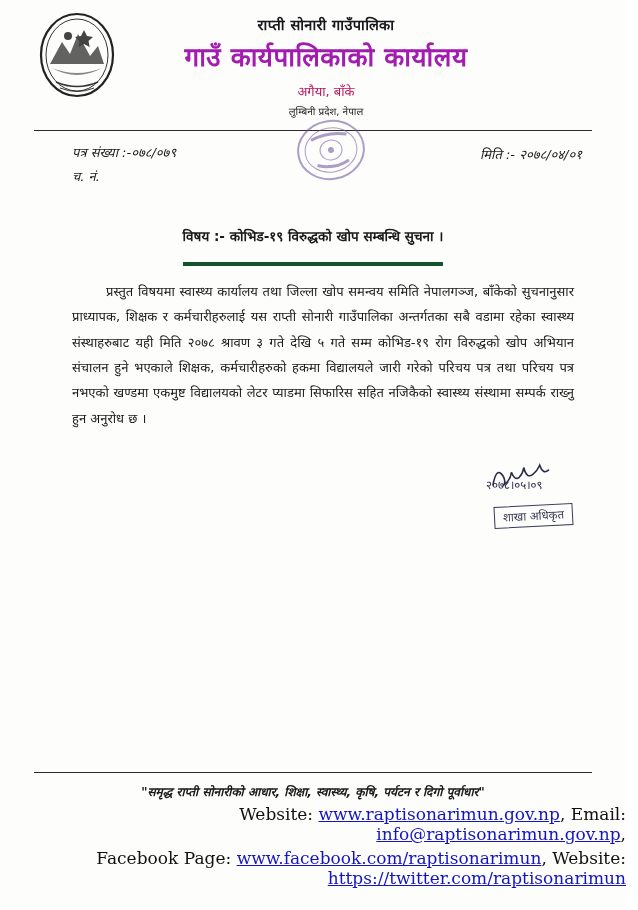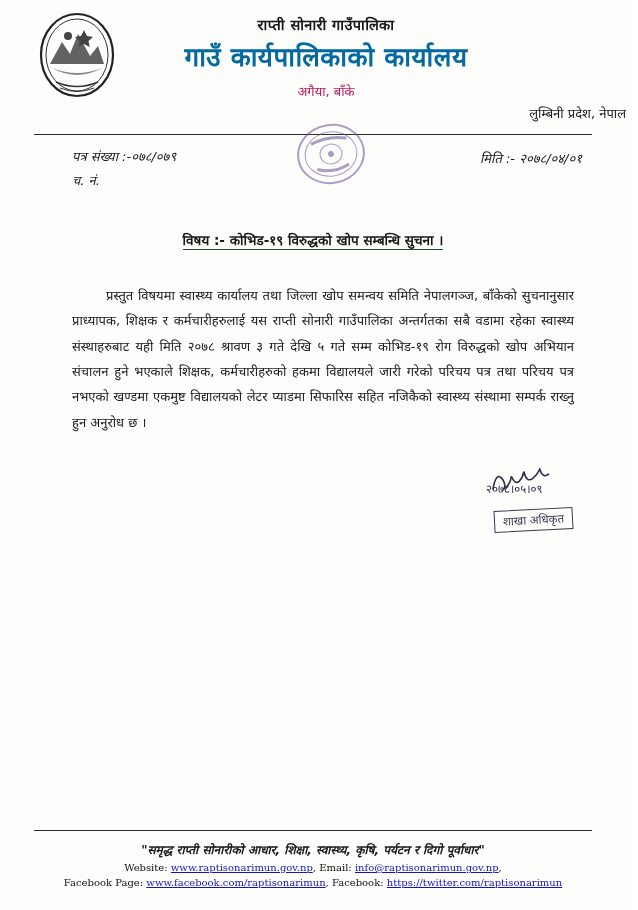--- a/index.html
+++ b/index.html
@@ -43,34 +43,33 @@
     letter-spacing: 0.4px;
     color: #17171c;
     margin-left: 26px;
   }
   .org-line2 {
     font-size: 26px;
     font-weight: bold;
     letter-spacing: 0.5px;
     margin-top: 4px;
     margin-left: 26px;
-    color: #0369a1;
+    color: #a21caf;
   }
   .org-line3 {
     font-size: 13px;
     margin-top: 8px;
     margin-left: 26px;
     color: #be185d;
   }
   .org-line4 {
-    font-size: 13px;
+    font-size: 10px;
     margin-top: 4px;
     margin-left: 26px;
     color: #1c1c20;
-    text-align: right;
   }
 
   .rule {
     margin: 12px 34px 0 34px;
     border-bottom: 1.6px solid #2b2b2b;
   }
 
   
   .meta {
     display: flex;
@@ -93,21 +92,21 @@
     opacity: 0.55;
   }
 
   
   .subject {
     text-align: center;
     margin-top: 36px;
     font-size: 13.5px;
     font-weight: bold;
   }
-  .subject span { border-bottom: 1px solid #14532d; padding-bottom: 1px; }
+  .subject span { border-bottom: 4px solid #14532d; padding-bottom: 18px; }
 
   
   .salutation {
     margin: 34px 0 0 72px;
     font-size: 13px;
     line-height: 1.85;
   }
 
   
   .body-text {
@@ -164,23 +163,24 @@
   .footer-rule {
     margin: 0 34px 10px 34px;
     border-bottom: 1.6px solid #2b2b2b;
   }
   .footer-slogan {
     font-size: 12px;
     font-weight: bold;
     font-style: italic;
   }
   .footer-line {
-    font-size: 10px;
+    font-size: 17px;
     margin-top: 4px;
     font-family: "DejaVu Serif", serif;
+    text-align: right;
   }
   .footer-line a {
     color: #1515c0;
     text-decoration: underline;
   }
   .footer-label { color: #111; }
 </style>
 </head>
 <body>
 
@@ -253,18 +253,18 @@
   <div class="footer">
     <div class="footer-rule"></div>
     <div class="footer-slogan">"समृद्ध राप्ती सोनारीको आधार, शिक्षा, स्वास्थ्य, कृषि, पर्यटन र दिगो पूर्वाधार"</div>
     <div class="footer-line">
       <span class="footer-label">Website:</span>
       <a href="#">www.raptisonarimun.gov.np</a><span class="footer-label">, Email:</span>
       <a href="#">info@raptisonarimun.gov.np</a><span class="footer-label">,</span>
     </div>
     <div class="footer-line">
       <span class="footer-label">Facebook Page:</span>
-      <a href="#">www.facebook.com/raptisonarimun</a><span class="footer-label">, Facebook:</span>
+      <a href="#">www.facebook.com/raptisonarimun</a><span class="footer-label">, Website:</span>
       <a href="#">https://twitter.com/raptisonarimun</a>
     </div>
   </div>
 
 </div>
 
 </body></html>

